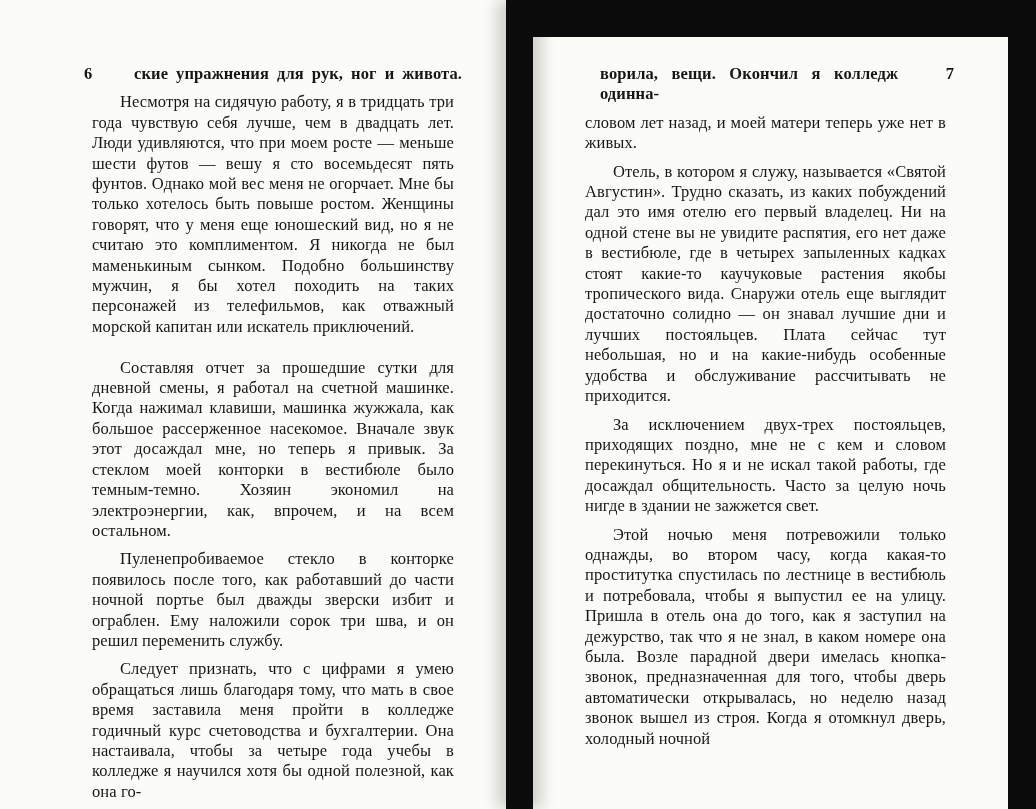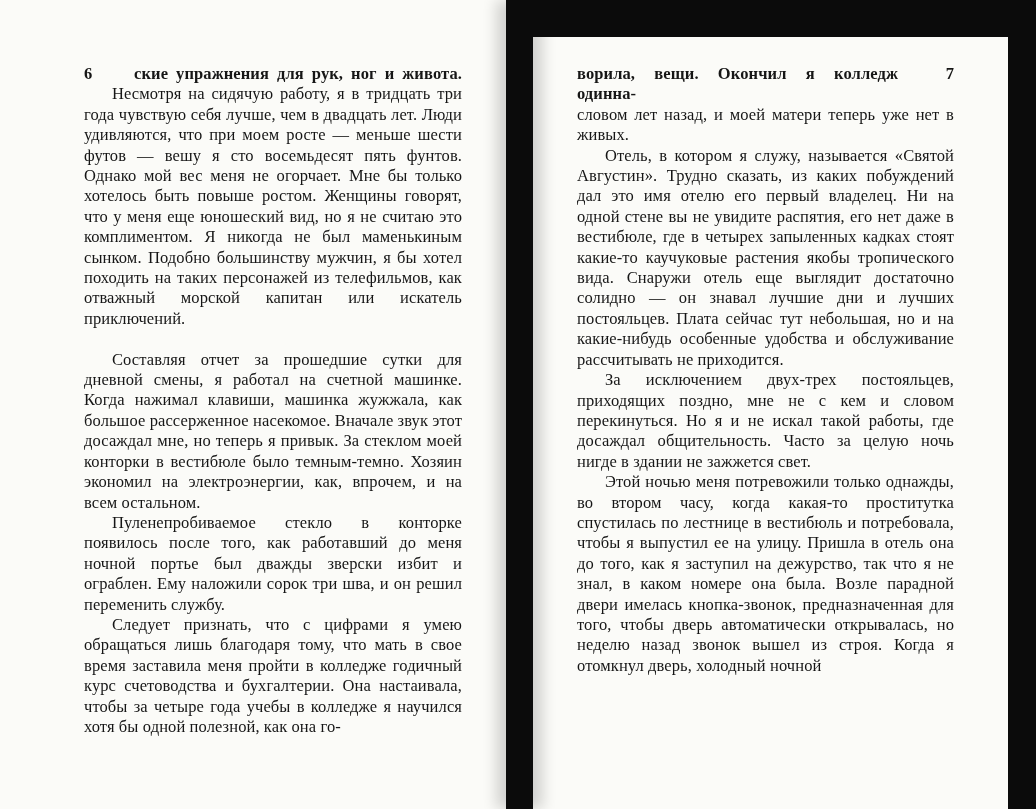--- a/index.html
+++ b/index.html
@@ -43,40 +43,40 @@
   .page-header { display: flex; align-items: baseline; }
   .page-number { font-weight: 700; flex: none; }
   .page-left  .page-number { width: 50px; }
   .page-right .page-number { width: 34px; text-align: right; }
   .first-line {
     flex: 1;
     text-align: justify;
     text-align-last: justify;
     font-weight: bold;
   }
-  .page-right .first-line { padding-right: 22px; }
+  .page-right .first-line { padding-right: 22px; margin-left: 23px; }
 
-  .para { margin: 0; font-family: Liberation Serif, serif; }
+  .para { margin: 8px; font-family: Liberation Serif, serif; }
   .para.indent { text-indent: 28px; }
   .para.space-before { margin-top: 20.4px; }
 </style>
 </head>
 <body>
 
 <div class="scan">
 
   <div class="page page-left">
     <div class="page-header">
       <span class="page-number">6</span>
       <span class="first-line">ские упражнения для рук, ног и живота.</span>
     </div>
     <div class="page-body" id="left-body">
         <p class="para indent">Несмотря на сидячую работу, я в тридцать три года чувствую себя лучше, чем в двадцать лет. Люди удивляются, что при моем росте — меньше шести футов — вешу я сто восемьдесят пять фунтов. Однако мой вес меня не огорчает. Мне бы только хотелось быть повыше ростом. Женщины говорят, что у меня еще юношеский вид, но я не считаю это комплиментом. Я никогда не был маменькиным сынком. Подобно большинству мужчин, я бы хотел походить на таких персонажей из телефильмов, как отважный морской капитан или искатель приключений.</p>
         <p class="para indent space-before">Составляя отчет за прошедшие сутки для дневной смены, я работал на счетной машинке. Когда нажимал клавиши, машинка жужжала, как большое рассерженное насекомое. Вначале звук этот досаждал мне, но теперь я привык. За стеклом моей конторки в вестибюле было темным-темно. Хозяин экономил на электроэнергии, как, впрочем, и на всем остальном.</p>
-        <p class="para indent">Пуленепробиваемое стекло в конторке появилось после того, как работавший до меня ночной портье был дважды зверски избит и ограблен. Ему наложили сорок три шва, и он решил переменить службу.</p>
+        <p class="para indent">Пуленепробиваемое стекло в конторке появилось после того, как работавший до части ночной портье был дважды зверски избит и ограблен. Ему наложили сорок три шва, и он решил переменить службу.</p>
         <p class="para indent">Следует признать, что с цифрами я умею обращаться лишь благодаря тому, что мать в свое время заставила меня пройти в колледже годичный курс счетоводства и бухгалтерии. Она настаивала, чтобы за четыре года учебы в колледже я научился хотя бы одной полезной, как она го-</p>
       </div>
   </div>
 
   <div class="page page-right">
     <div class="page-header">
       <span class="first-line">ворила, вещи. Окончил я колледж одинна-</span>
       <span class="page-number">7</span>
     </div>
     <div class="page-body" id="right-body">

